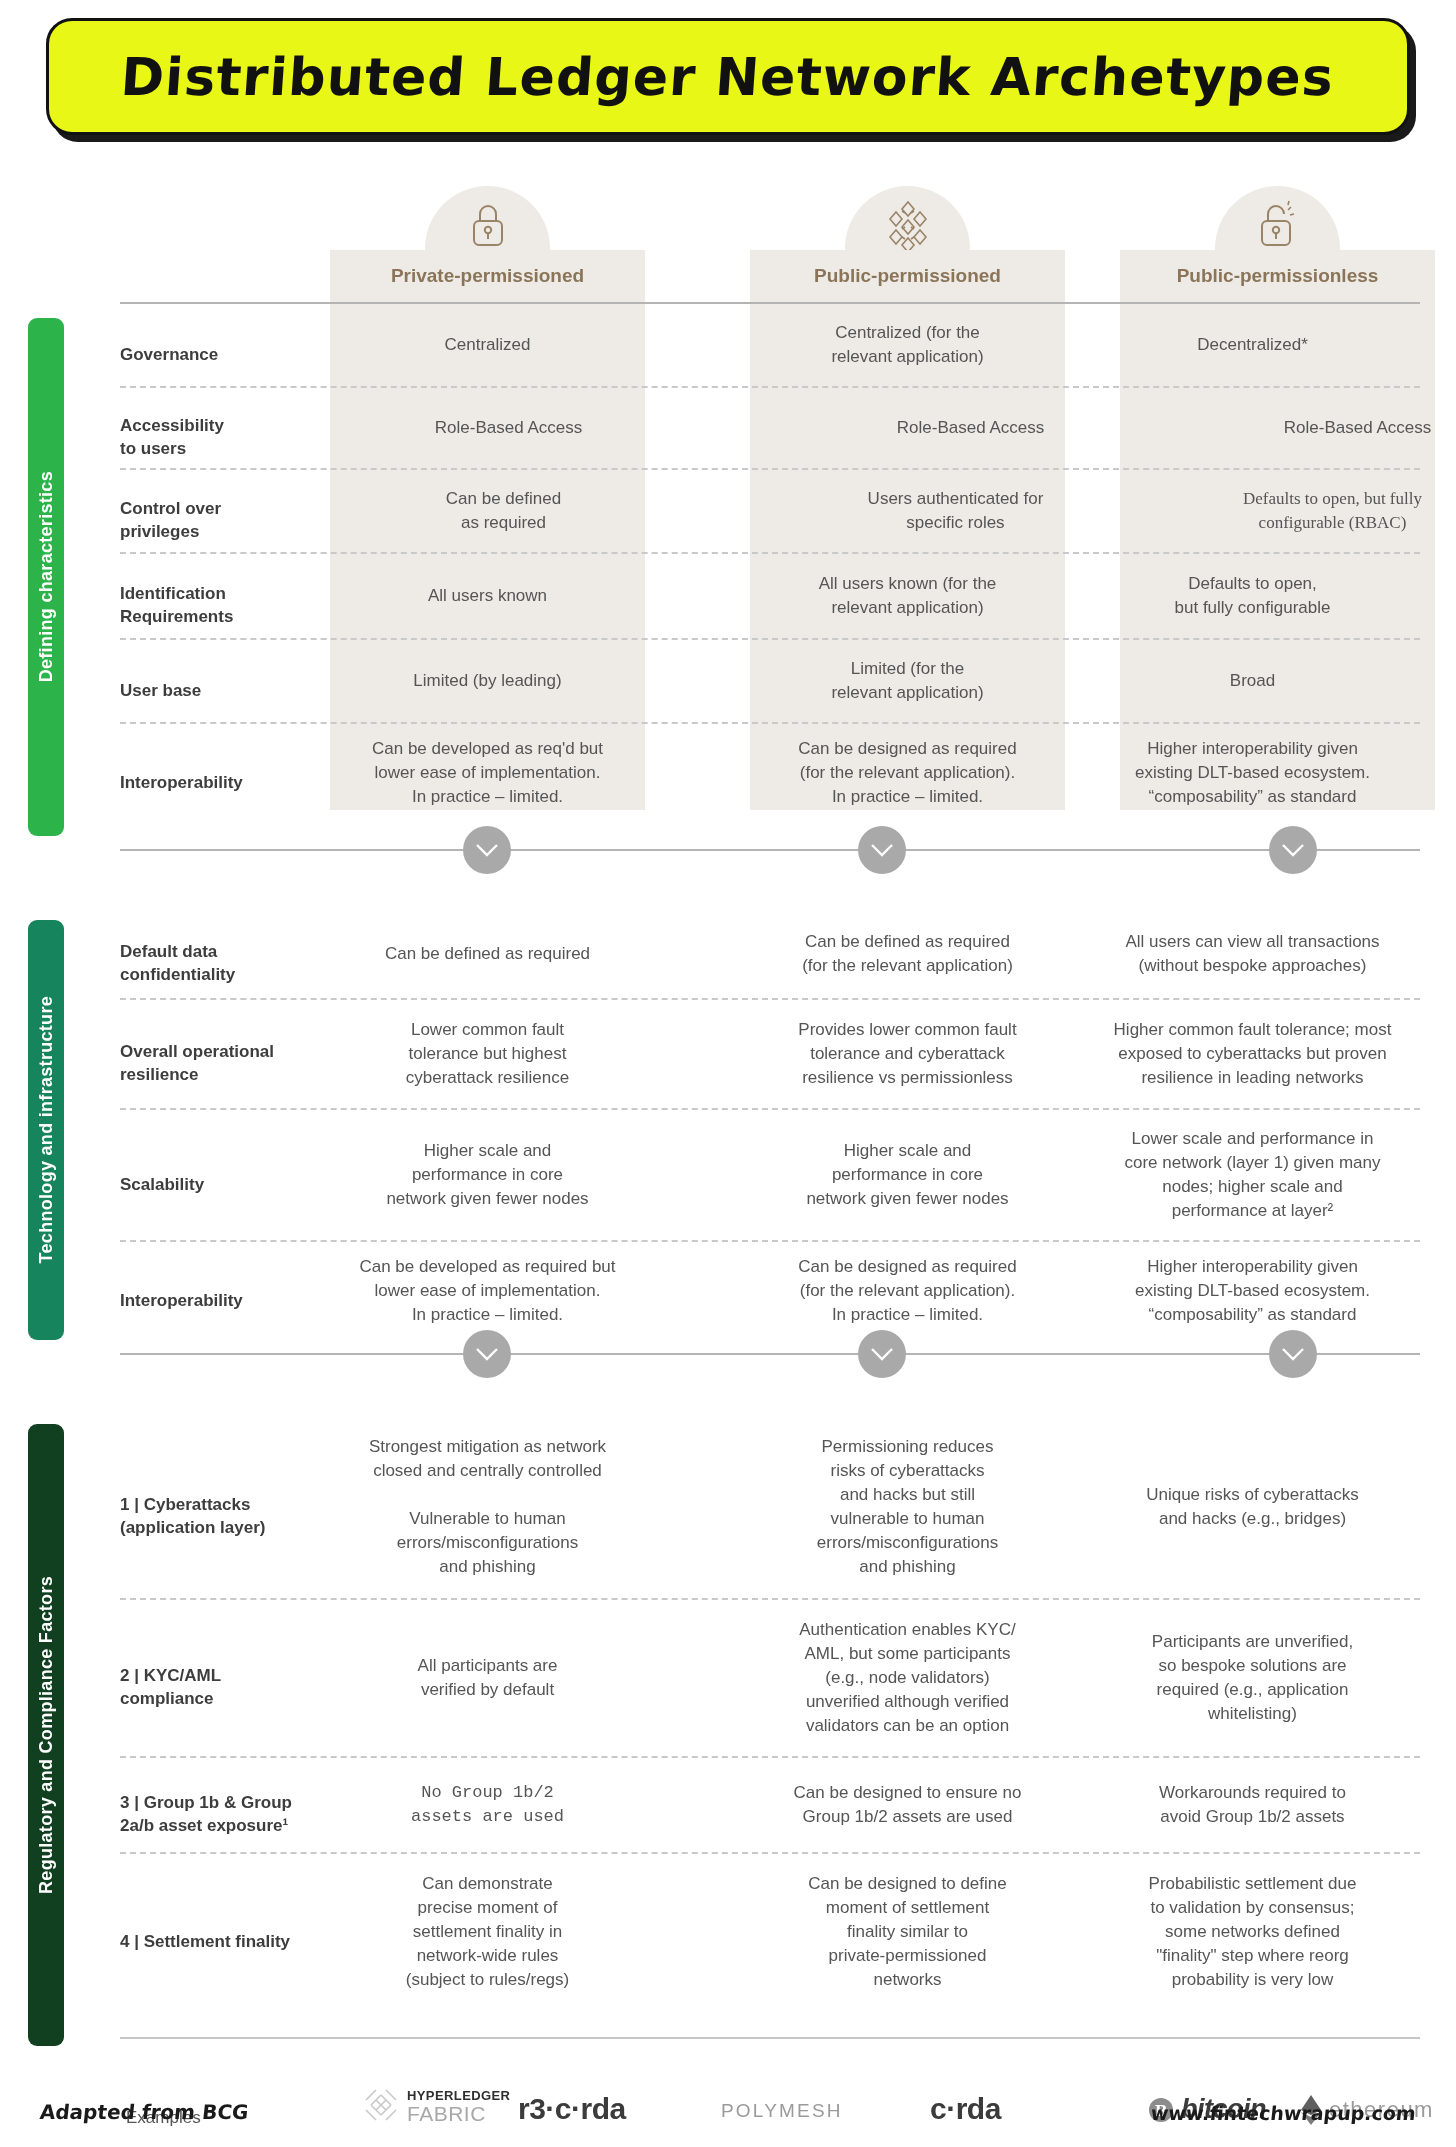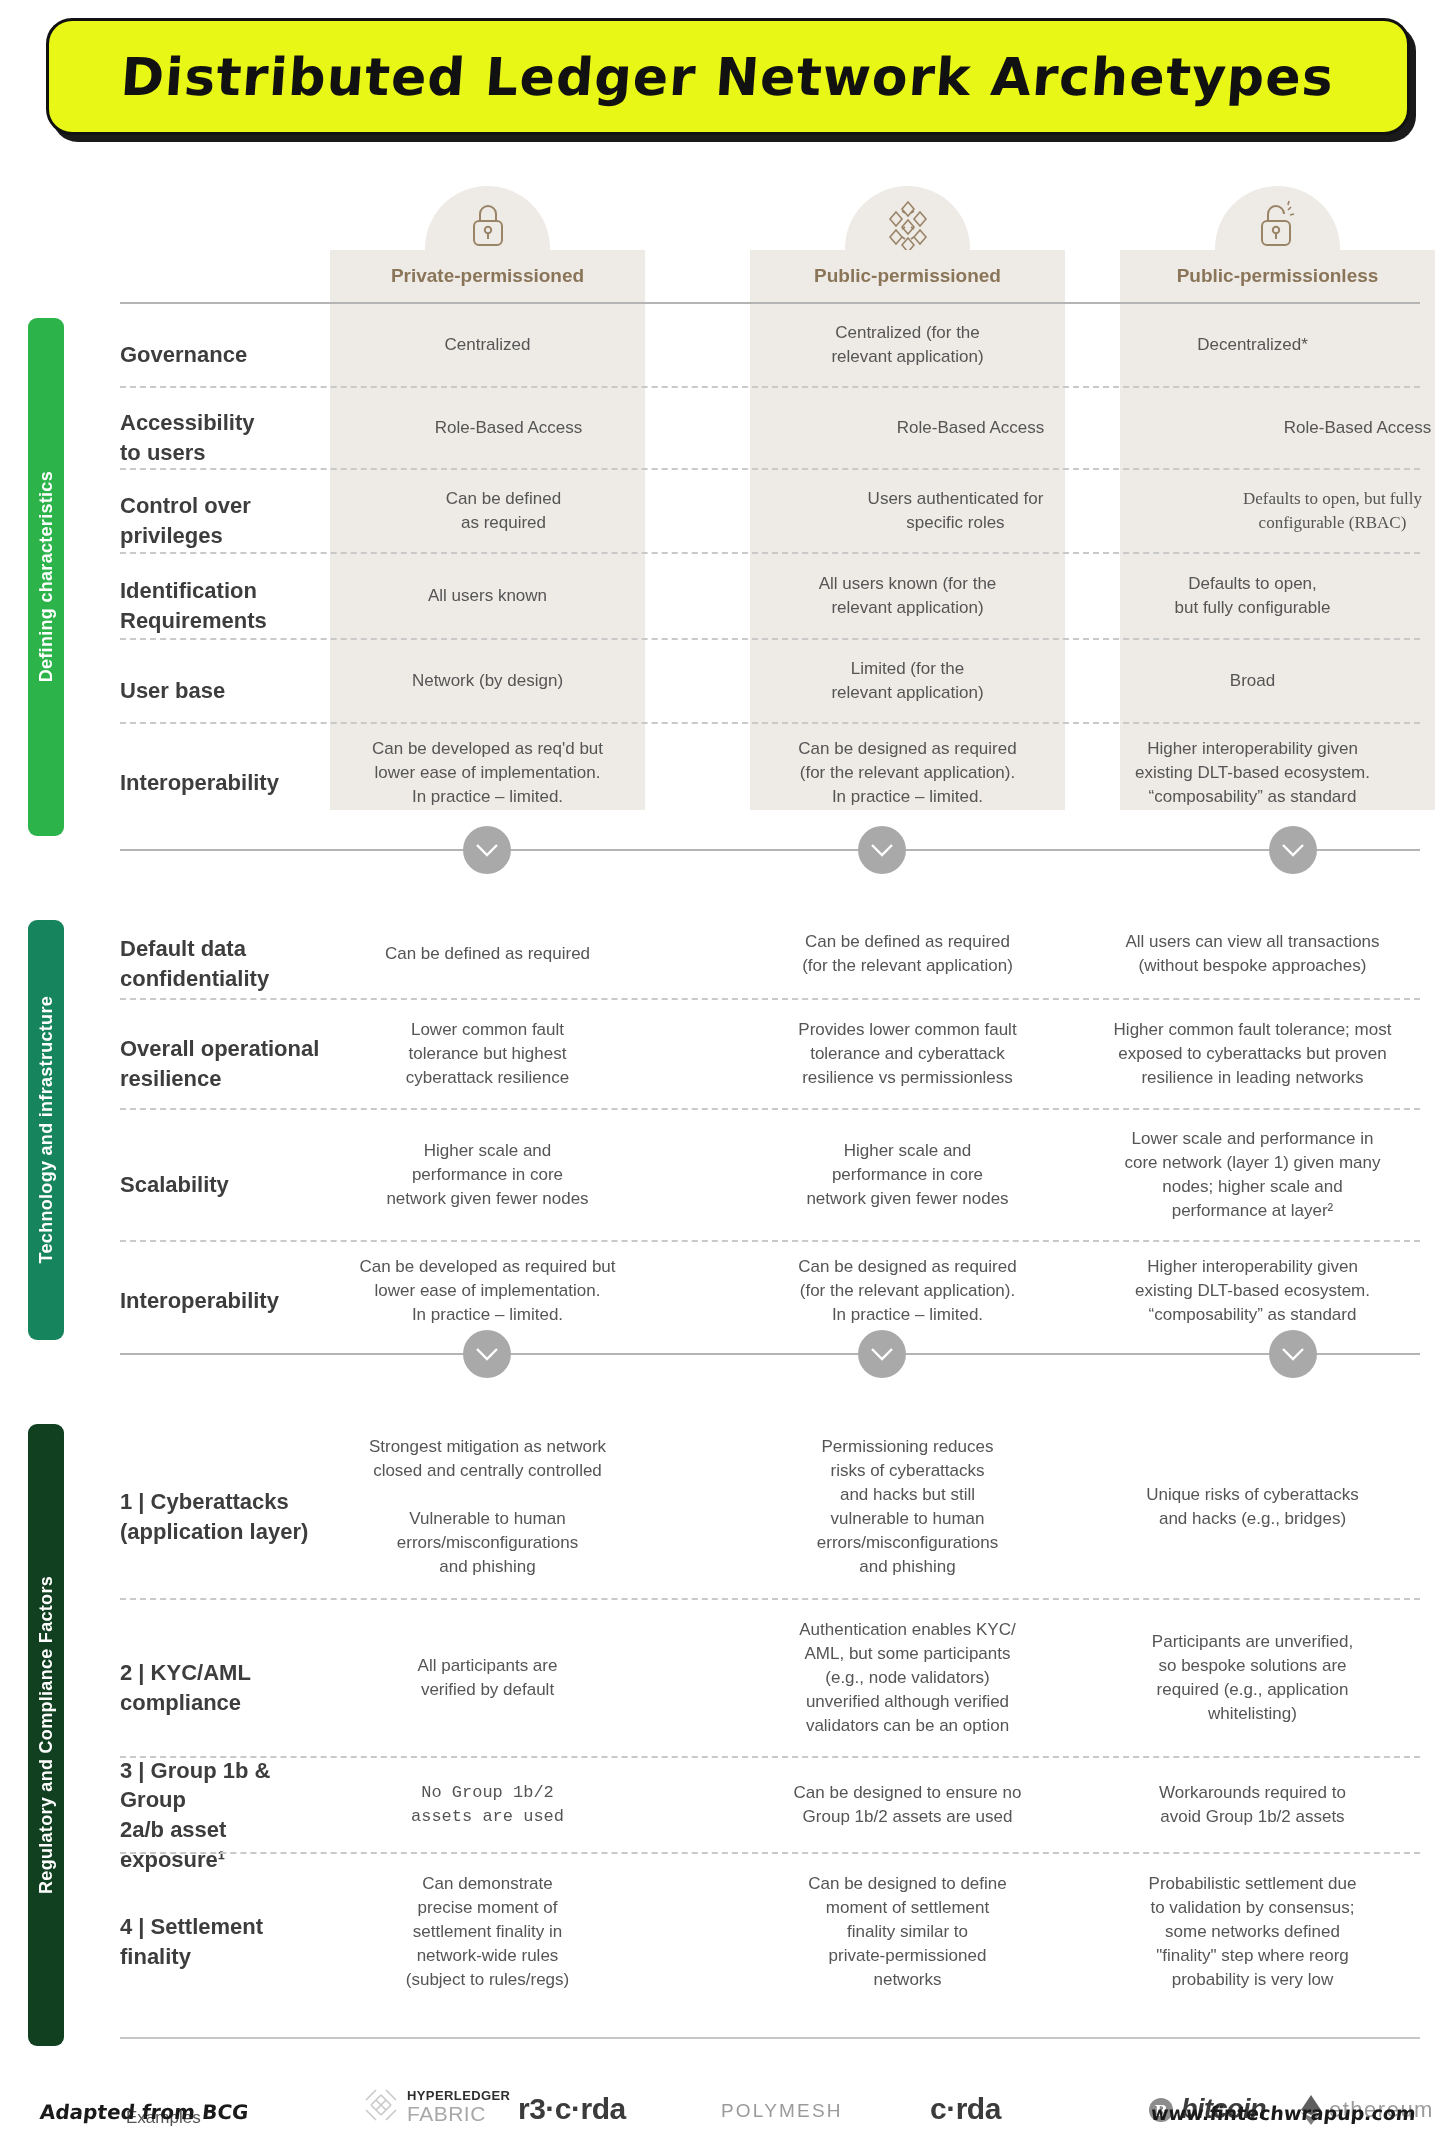--- a/index.html
+++ b/index.html
@@ -67,21 +67,21 @@
   .block { position:absolute; left:120px; width:1300px; }
   .toprule { position:absolute; left:120px; width:1300px; height:2px; background:#b4b4b4; }
 
   .row { position:relative; display:flex; align-items:stretch; }
   .row + .row { border-top:2px dashed #c9c9c9; }
 
   .cell-label {
     width:210px; flex:0 0 210px;
     display:flex; align-items:center;
     padding:12px 6px 12px 0;
-    font-size:22px; font-weight:700; color:#3d3d3d; line-height:1.35;margin-top:20px;
+    font-size:17px; font-weight:700; color:#3d3d3d; line-height:1.35;margin-top:20px;
   }
   .cell-val {
     width:315px; flex:0 0 315px;
     display:flex; align-items:center; justify-content:center; text-align:center;
     padding:14px 10px;
     font-size:17px; line-height:1.42; color:#555;
   }
   .cell-gap { flex:0 0 105px; width:105px; }
   .cell-gap2 { flex:0 0 30px; width:30px; }
 
@@ -198,21 +198,21 @@
   <div class="row" style="height:86px;">
     <div class="cell-label" style="white-space: normal;">Identification<br>Requirements</div>
     <div class="cell-val">All users known</div>
     <div class="cell-gap"></div>
     <div class="cell-val" style="white-space: normal;">All users known (for the<br>relevant application)</div>
     <div class="cell-gap2"></div>
     <div class="cell-val" style="white-space: normal;">Defaults to open,<br>but fully configurable</div>
   </div>
   <div class="row" style="height:84px;">
     <div class="cell-label">User base</div>
-    <div class="cell-val">Network (by design)</div>
+    <div class="cell-val">Limited (by leading)</div>
     <div class="cell-gap"></div>
     <div class="cell-val" style="white-space: normal;">Limited (for the<br>relevant application)</div>
     <div class="cell-gap2"></div>
     <div class="cell-val">Broad</div>
   </div>
   <div class="row" style="height:100px;">
     <div class="cell-label">Interoperability</div>
     <div class="cell-val" style="white-space: normal;">Can be developed as req'd but<br>lower ease of implementation.<br>In practice – limited.</div>
     <div class="cell-gap"></div>
     <div class="cell-val" style="white-space: normal;">Can be designed as required<br>(for the relevant application).<br>In practice – limited.</div>

